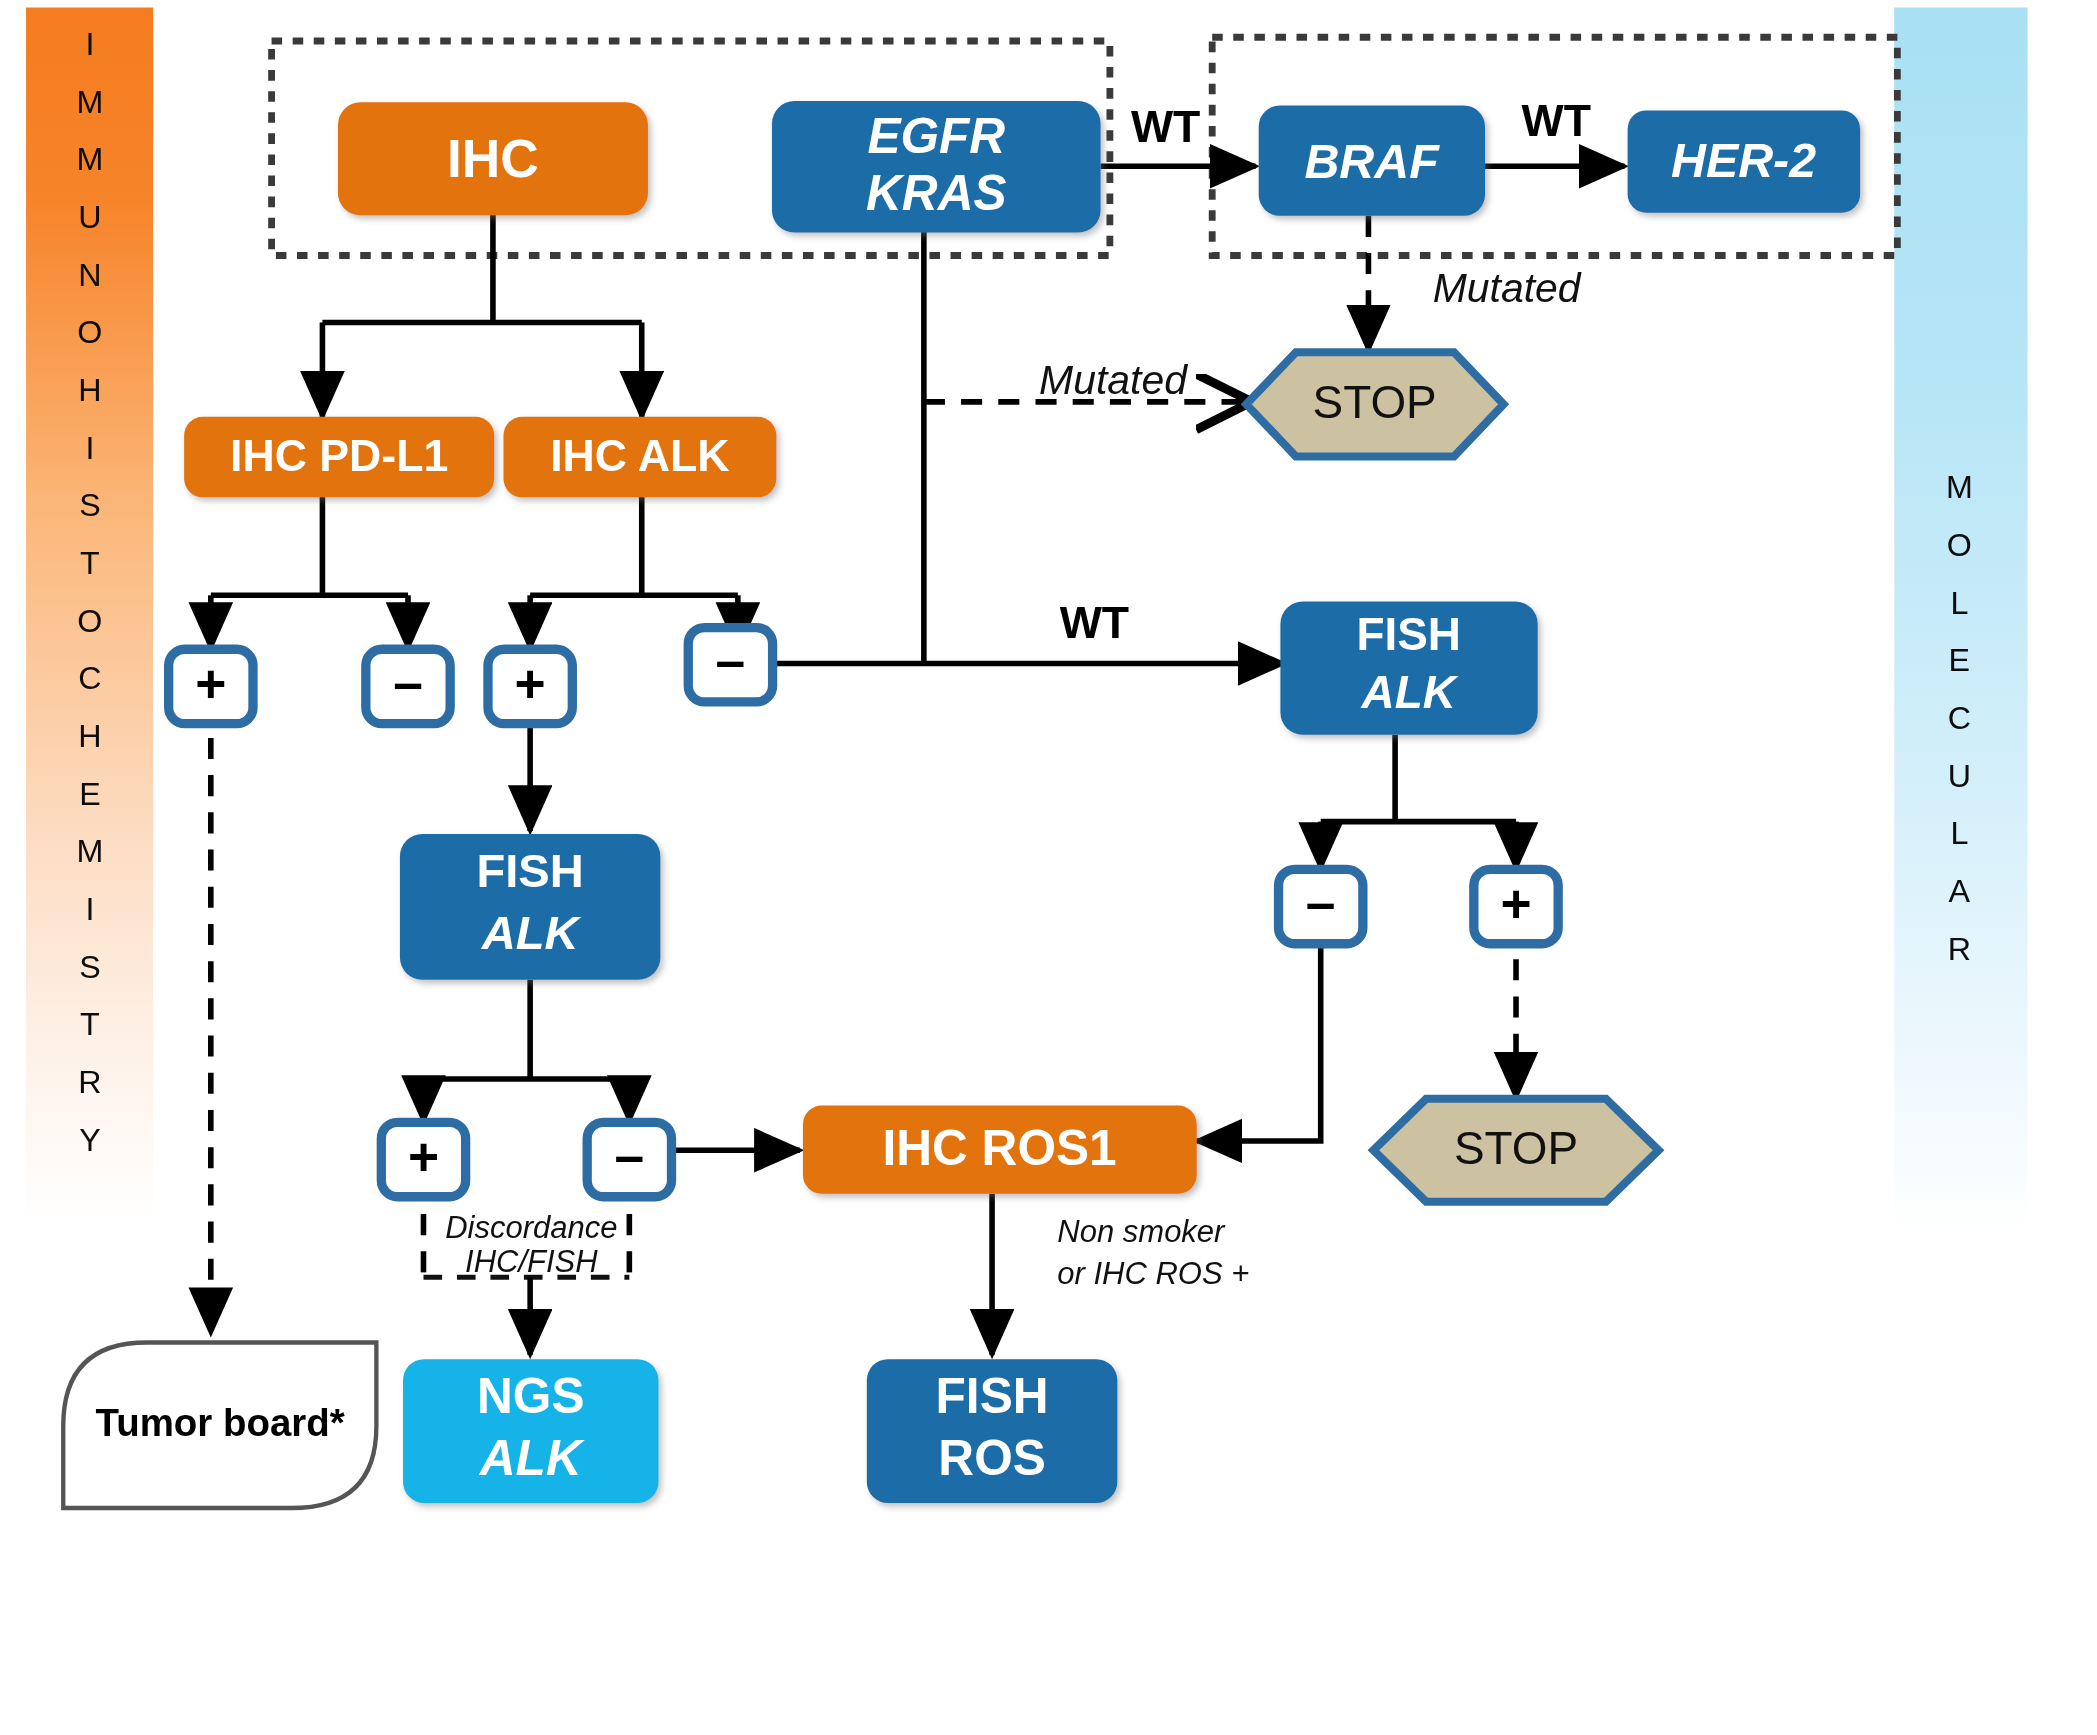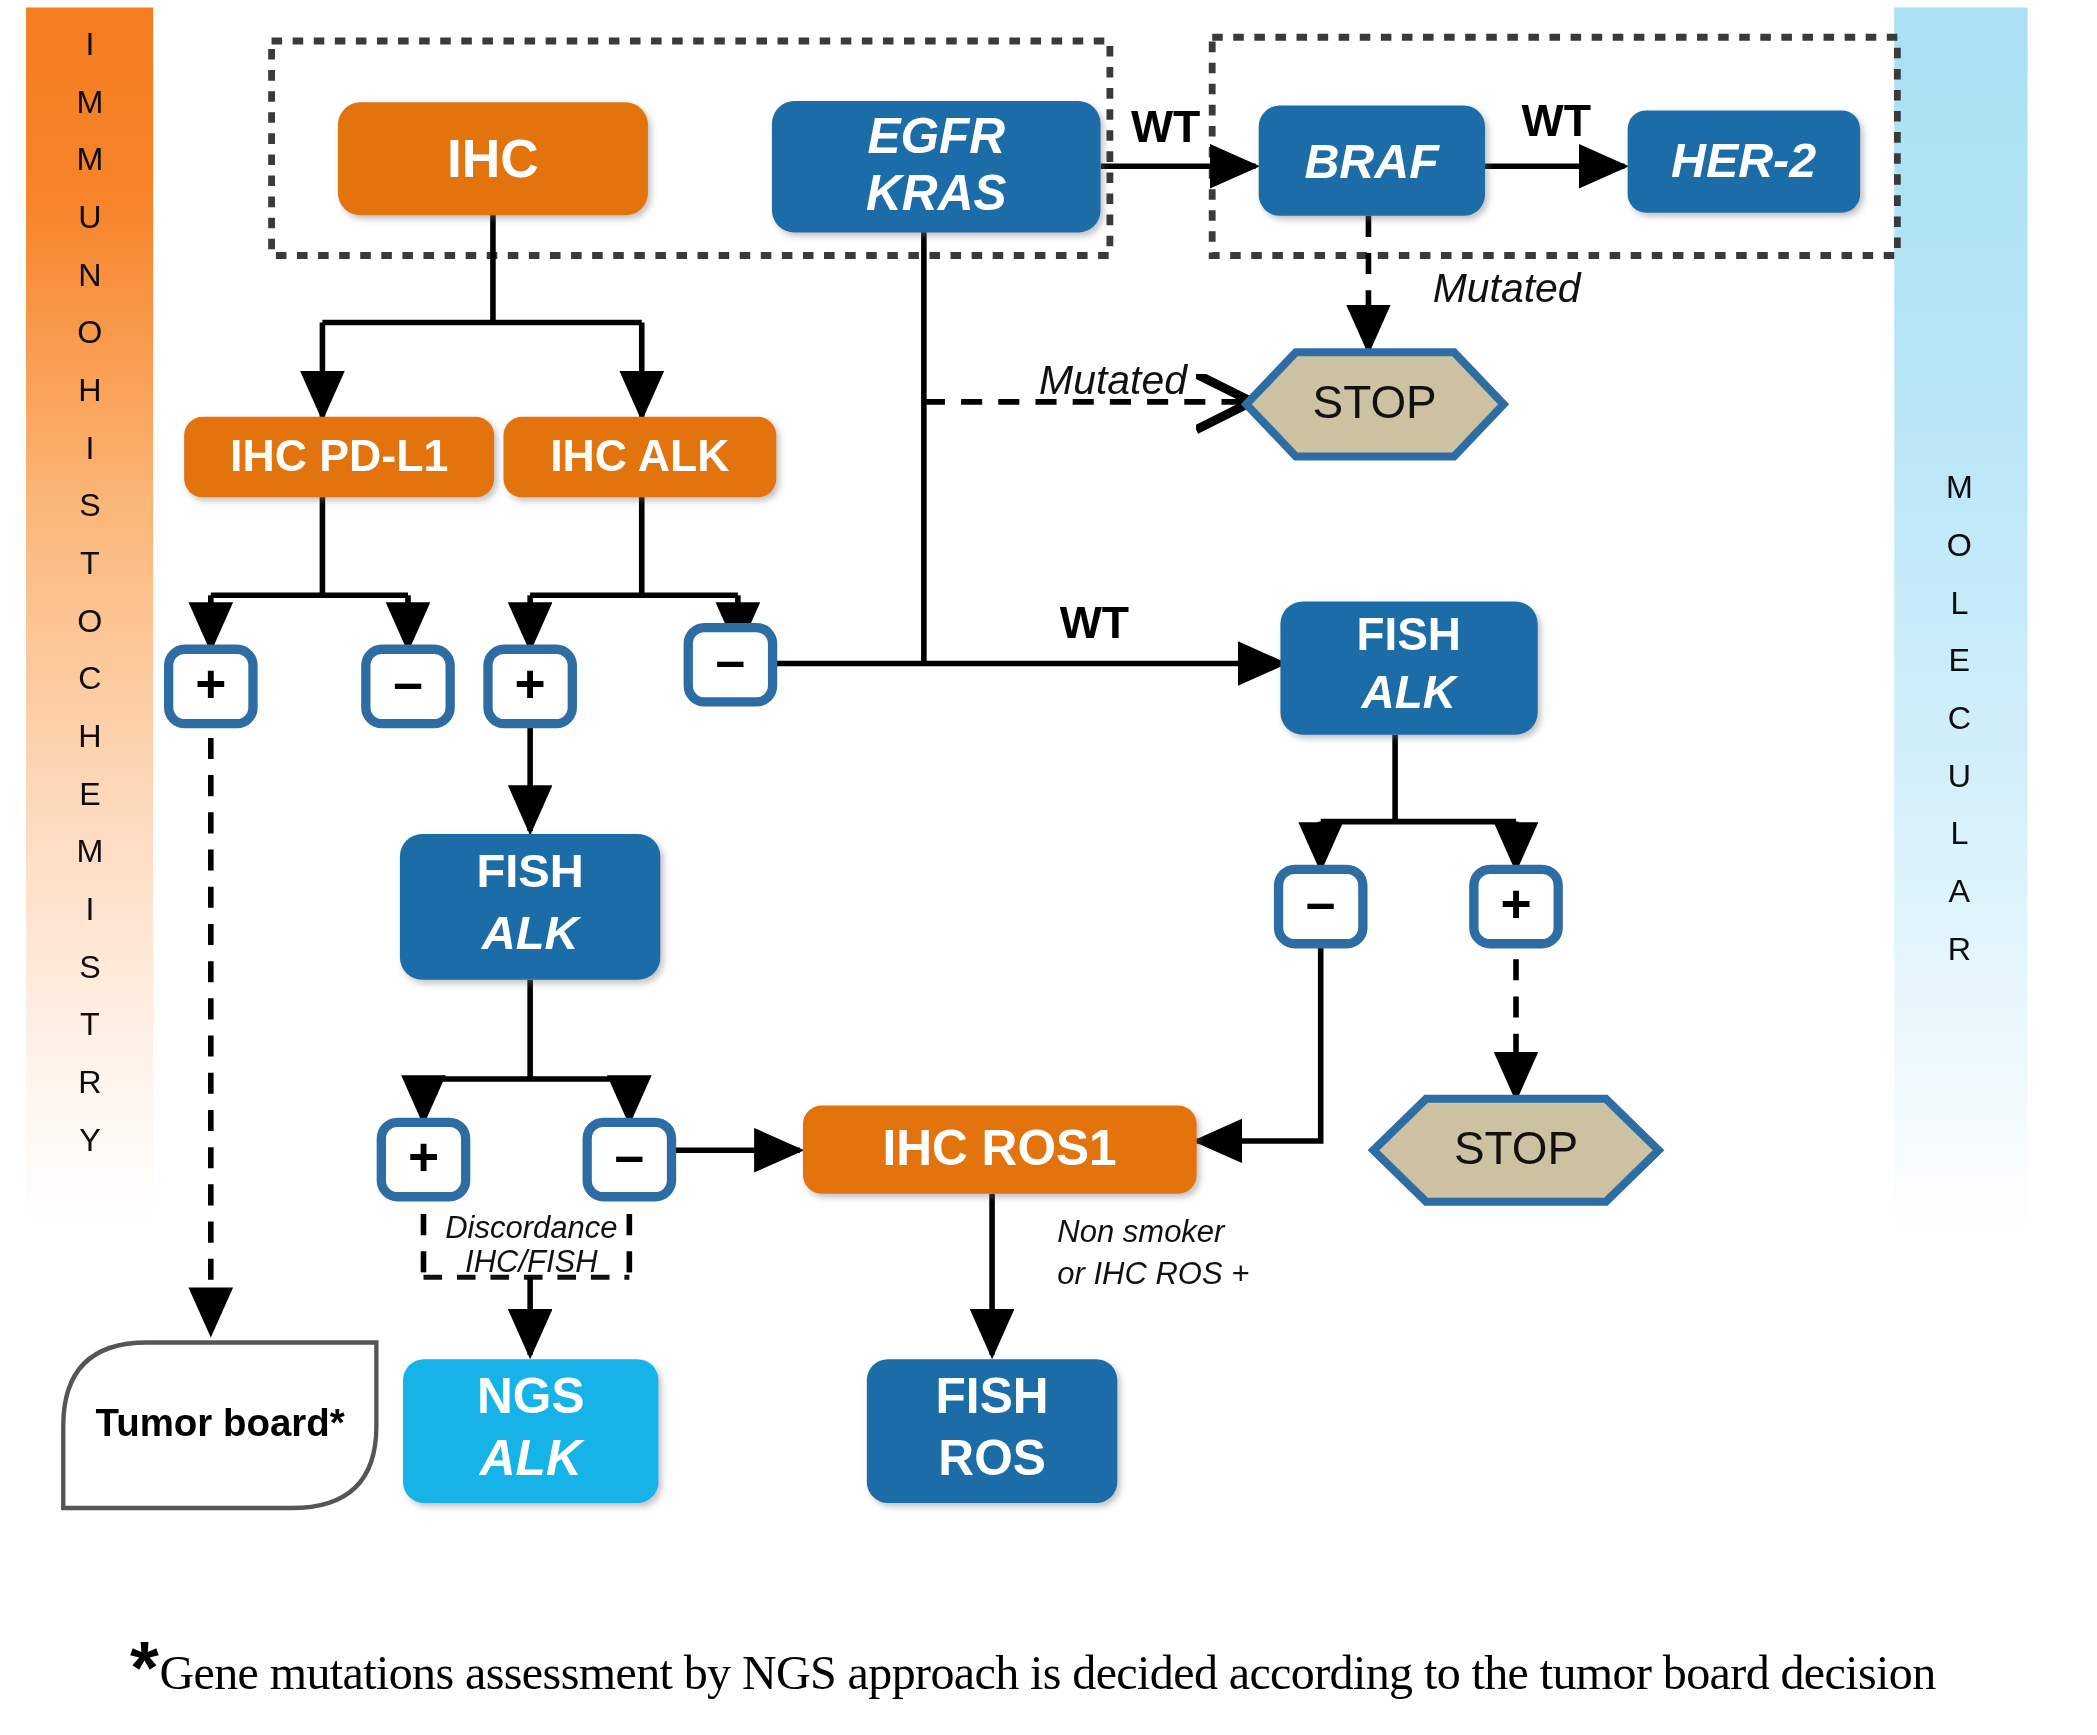--- a/index.html
+++ b/index.html
@@ -261,18 +261,15 @@
         <text class="sideLetter" x="3160" y="976">L</text>
         <text class="sideLetter" x="3160" y="1069">E</text>
         <text class="sideLetter" x="3160" y="1162">C</text>
         <text class="sideLetter" x="3160" y="1255">U</text>
         <text class="sideLetter" x="3160" y="1348">L</text>
         <text class="sideLetter" x="3160" y="1441">A</text>
         <text class="sideLetter" x="3160" y="1534">R</text>
       </g>
   </svg>
 
-  <div class="footnote">
-    <span class="star">*</span><span>Gene mutations assessment by NGS approach is decided according to the tumor board decision</span>
-  </div>
 
 </div>
 
 
 </body></html>

